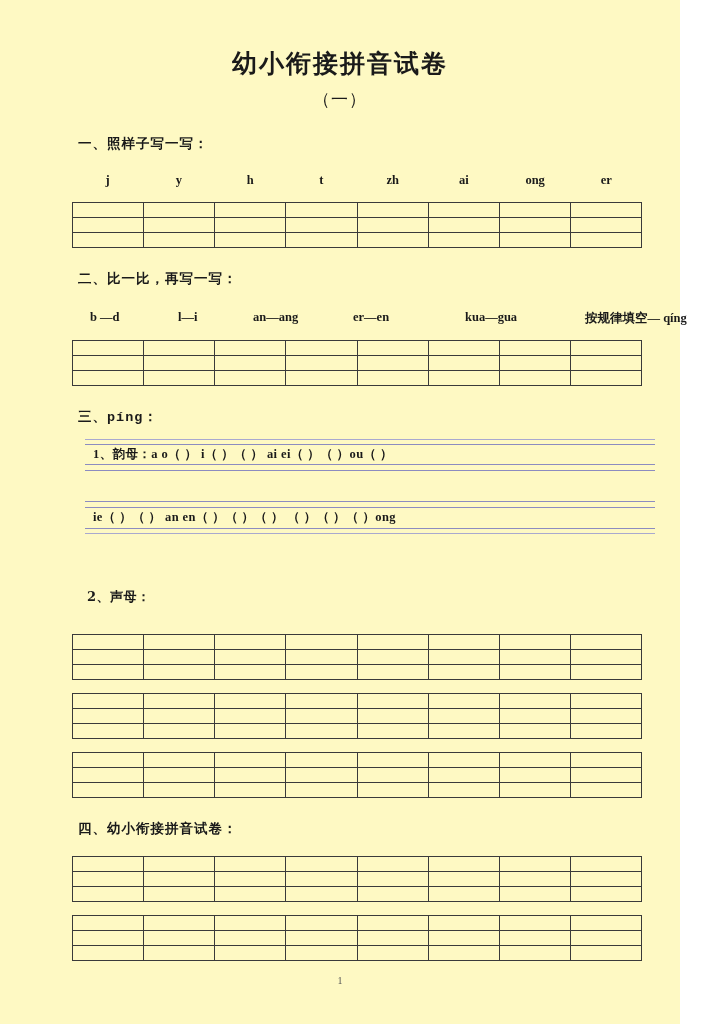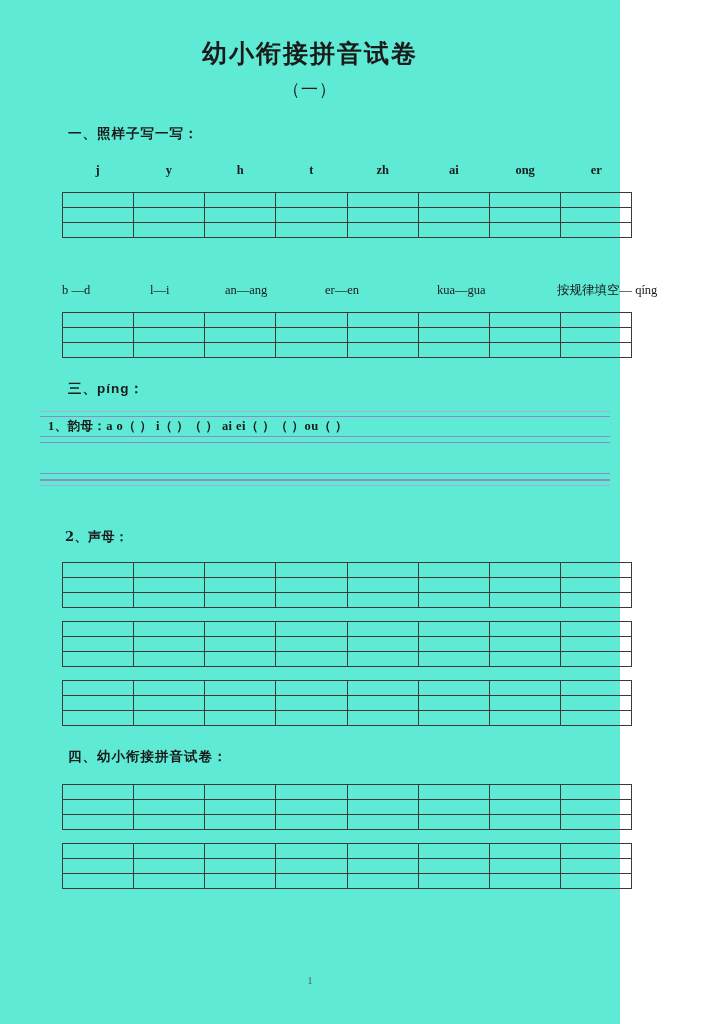--- a/index.html
+++ b/index.html
@@ -11,25 +11,25 @@
   body {
     width: 724px;
     height: 1024px;
     position: relative;
     font-family: "Liberation Serif", "DejaVu Serif", serif;
     color: #1a1a1a;
     overflow: hidden;
   }
 
   .page {
-    width: 620px;
+    width: 680px;
     height: 1024px;
     position: relative;
-    padding: 0;
-    background: #5eead4;
+    padding: 10px;
+    background: #fef9c3;
   }
 
   
   .doc-title {
     text-align: center;
     font-size: 25px;
     font-weight: bold;
     letter-spacing: 2px;
     margin: 0;
     padding-top: 40px;
@@ -45,27 +45,27 @@
     font-family: "DejaVu Serif", "Liberation Serif", serif;
   }
 
   
   .section-heading {
     font-size: 13.5px;
     font-weight: bold;
     letter-spacing: 1px;
     margin: 0;
     padding-left: 68px;
-    font-family: Liberation Sans, sans-serif;
+    font-family: Liberation Mono, monospace;
   }
   .sub-heading {
     font-size: 13px;
     font-weight: bold;
     letter-spacing: 0.5px;
-    margin: 0;
+    margin: 12px;
     padding-left: 65px;
     font-family: "DejaVu Serif", "Liberation Serif", serif;
   }
 
   
   .sample-row {
     display: flex;
     width: 570px;
     margin-left: 62px;
     font-weight: bold;
@@ -73,25 +73,24 @@
     font-family: "Liberation Serif", serif;
   }
   .sample-row .cell {
     flex: 1 1 0;
     text-align: center;
   }
 
   .pair-row {
     display: flex;
     width: 570px;
-    margin-left: 62px;
-    font-weight: normal;
+    margin-left: 80px;
+    font-weight: bold;
     font-size: 12.5px;
     font-family: "Liberation Serif", serif;
-    align-items: center;
   }
   .pair-row .pcell {
     text-align: left;
     white-space: nowrap;
   }
   .pair-row .pcell:nth-child(1) { width: 88px; }
   .pair-row .pcell:nth-child(2) { width: 75px; }
   .pair-row .pcell:nth-child(3) { width: 100px; }
   .pair-row .pcell:nth-child(4) { width: 112px; }
   .pair-row .pcell:nth-child(5) { width: 120px; }
@@ -106,21 +105,21 @@
   }
   .grid-table td {
     border: 1px solid #3a3a3a;
     height: 15px;
     padding: 0;
   }
 
   
   .pattern-block {
     width: 570px;
-    margin-left: 40px;
+    margin-left: 75px;
     position: relative;
   }
   .rule-line {
     width: 570px;
     height: 1px;
     background: #8c8cc0;
   }
   .rule-line.thin { background: #a9a9cf; }
   .pattern-text {
     font-size: 12.5px;
@@ -197,20 +196,21 @@
           <td></td>
       <td></td>
           <td></td>
       <td></td>
           <td></td>
     </tr>
   </tbody>
     </table>
 
   <div style="height:22px"></div>
+  <div class="section-heading">二、比一比，再写一写：</div>
 
   <div style="height:22px"></div>
   <div class="pair-row">
     <span class="pcell">b —d</span>
     <span class="pcell">l—i</span>
     <span class="pcell">an—ang</span>
     <span class="pcell">er—en</span>
     <span class="pcell">kua—gua</span>
     <span class="pcell">按规律填空— qíng</span>
   </div>
@@ -262,20 +262,21 @@
     <div class="pattern-text">1、韵母：a   o（    ）     i（    ）（    ）     ai   ei（    ）（    ）ou（    ）</div>
     <div class="rule-line"></div>
     <div style="height:5px"></div>
     <div class="rule-line"></div>
 
     <div style="height:30px"></div>
 
     <div class="rule-line"></div>
     <div style="height:5px"></div>
     <div class="rule-line"></div>
+    <div class="pattern-text">ie（    ）（    ）     an   en（    ）（    ）（    ）     （    ）（    ）（    ）ong</div>
     <div class="rule-line"></div>
     <div style="height:4px"></div>
     <div class="rule-line thin"></div>
   </div>
 
   <div style="height:42px"></div>
   <div class="sub-heading">2、声母：</div>
 
   <div style="height:16px"></div>
   <table class="grid-table">

